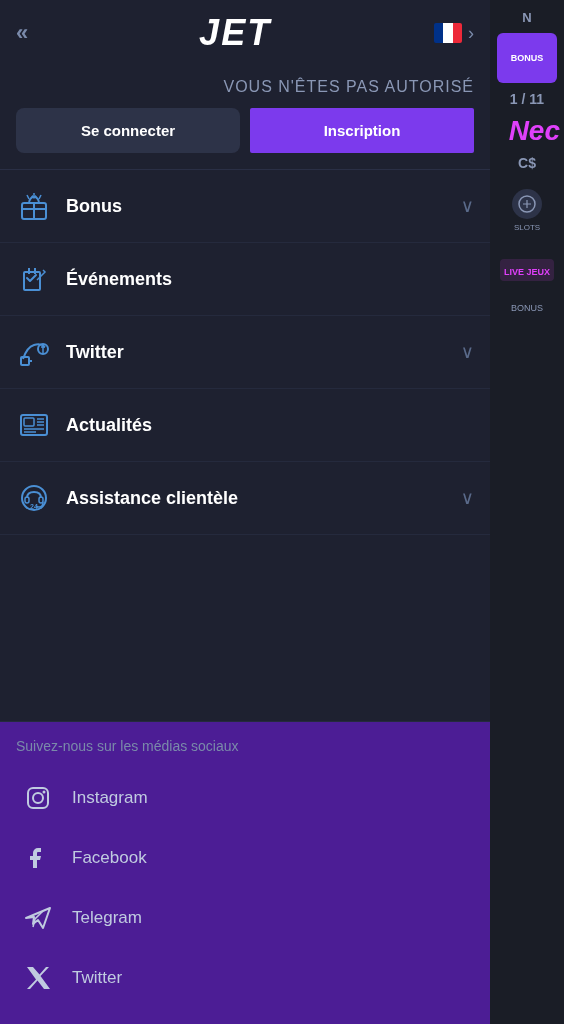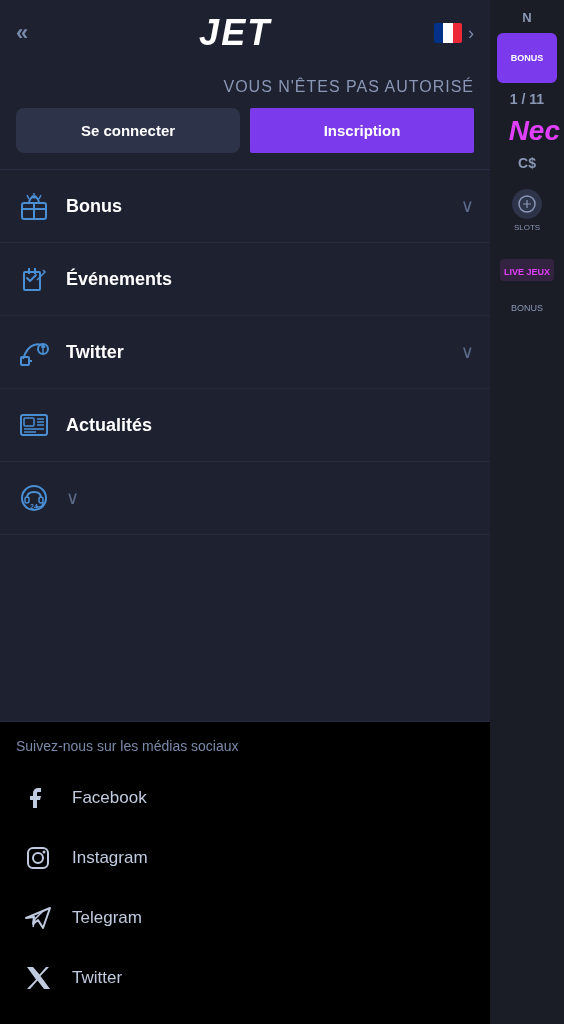--- a/index.html
+++ b/index.html
@@ -169,21 +169,21 @@
       font-weight: 700;
     }
 
     .menu-chevron {
       color: #5a6a8a;
       font-size: 18px;
     }
 
     
     .social-section {
-      background: #000000;
+      background: #4c1d95;
       padding: 16px;
       border-top: 1px solid #252a3d;
     }
 
     .social-label {
       color: #7a8aaa;
       font-size: 14px;
       margin-bottom: 14px;
     }
 
@@ -317,45 +317,46 @@
       <div class="menu-icon">
         <svg viewBox="0 0 30 30" fill="none" xmlns="http://www.w3.org/2000/svg">
           <circle cx="15" cy="15" r="12" stroke="#4a8fd4" stroke-width="2" fill="none"></circle>
           <path d="M8 15 Q8 9 15 9 Q22 9 22 15" stroke="#4a8fd4" stroke-width="2" fill="none"></path>
           <rect x="6" y="14" width="4" height="6" rx="2" stroke="#4a8fd4" stroke-width="1.5" fill="none"></rect>
           <rect x="20" y="14" width="4" height="6" rx="2" stroke="#4a8fd4" stroke-width="1.5" fill="none"></rect>
           <path d="M24 19 Q24 24 20 24 Q18 24 17 23" stroke="#4a8fd4" stroke-width="1.5" fill="none"></path>
           <text x="11" y="26" fill="#4a8fd4" font-size="7" font-weight="bold">24</text>
         </svg>
       </div>
+      <span class="menu-label">Assistance clientèle</span>
       <span class="menu-chevron">∨</span>
     </div>
   </div>
 
   <div class="social-section">
     <div class="social-label">Suivez-nous sur les médias sociaux</div>
-
-    <div class="social-item">
-      <div class="social-icon">
-        <svg viewBox="0 0 30 30" fill="#c0cbe0" xmlns="http://www.w3.org/2000/svg">
-          <path d="M18 5h-3a5 5 0 0 0-5 5v3H7v4h3v8h4v-8h3l1-4h-4V10a1 1 0 0 1 1-1h3z"></path>
-        </svg>
-      </div>
-      <span class="social-name">Facebook</span>
-    </div>
 
     <div class="social-item">
       <div class="social-icon">
         <svg viewBox="0 0 30 30" fill="none" stroke="#c0cbe0" stroke-width="2" xmlns="http://www.w3.org/2000/svg">
           <rect x="5" y="5" width="20" height="20" rx="5" ry="5"></rect>
           <circle cx="15" cy="15" r="5"></circle>
           <circle cx="21" cy="9" r="1.5" fill="#c0cbe0" stroke="none"></circle>
         </svg>
       </div>
       <span class="social-name">Instagram</span>
+    </div>
+
+    <div class="social-item">
+      <div class="social-icon">
+        <svg viewBox="0 0 30 30" fill="#c0cbe0" xmlns="http://www.w3.org/2000/svg">
+          <path d="M18 5h-3a5 5 0 0 0-5 5v3H7v4h3v8h4v-8h3l1-4h-4V10a1 1 0 0 1 1-1h3z"></path>
+        </svg>
+      </div>
+      <span class="social-name">Facebook</span>
     </div>
 
     <div class="social-item">
       <div class="social-icon">
         <svg viewBox="0 0 30 30" fill="none" xmlns="http://www.w3.org/2000/svg">
           <path d="M3 15L27 5l-7 20-5-8-5 4 1-7z" stroke="#c0cbe0" stroke-width="2" stroke-linejoin="round" fill="none"></path>
           <path d="M10 24l2-8 8-8" stroke="#c0cbe0" stroke-width="1.5" fill="none"></path>
         </svg>
       </div>
       <span class="social-name">Telegram</span>

